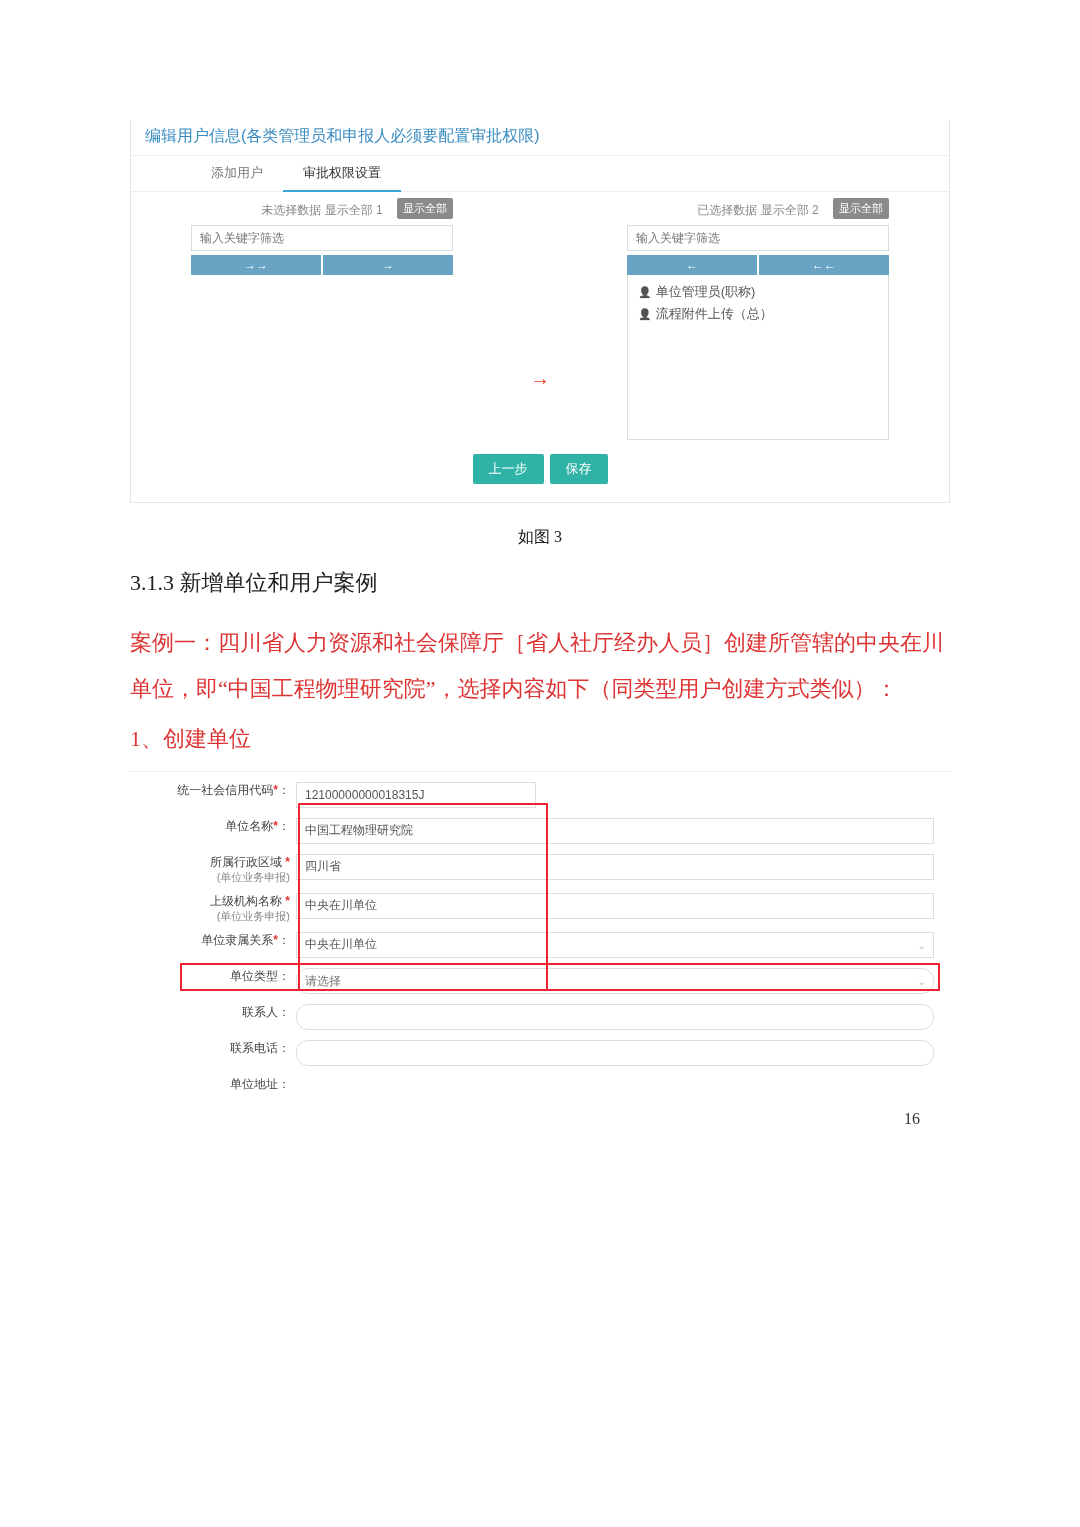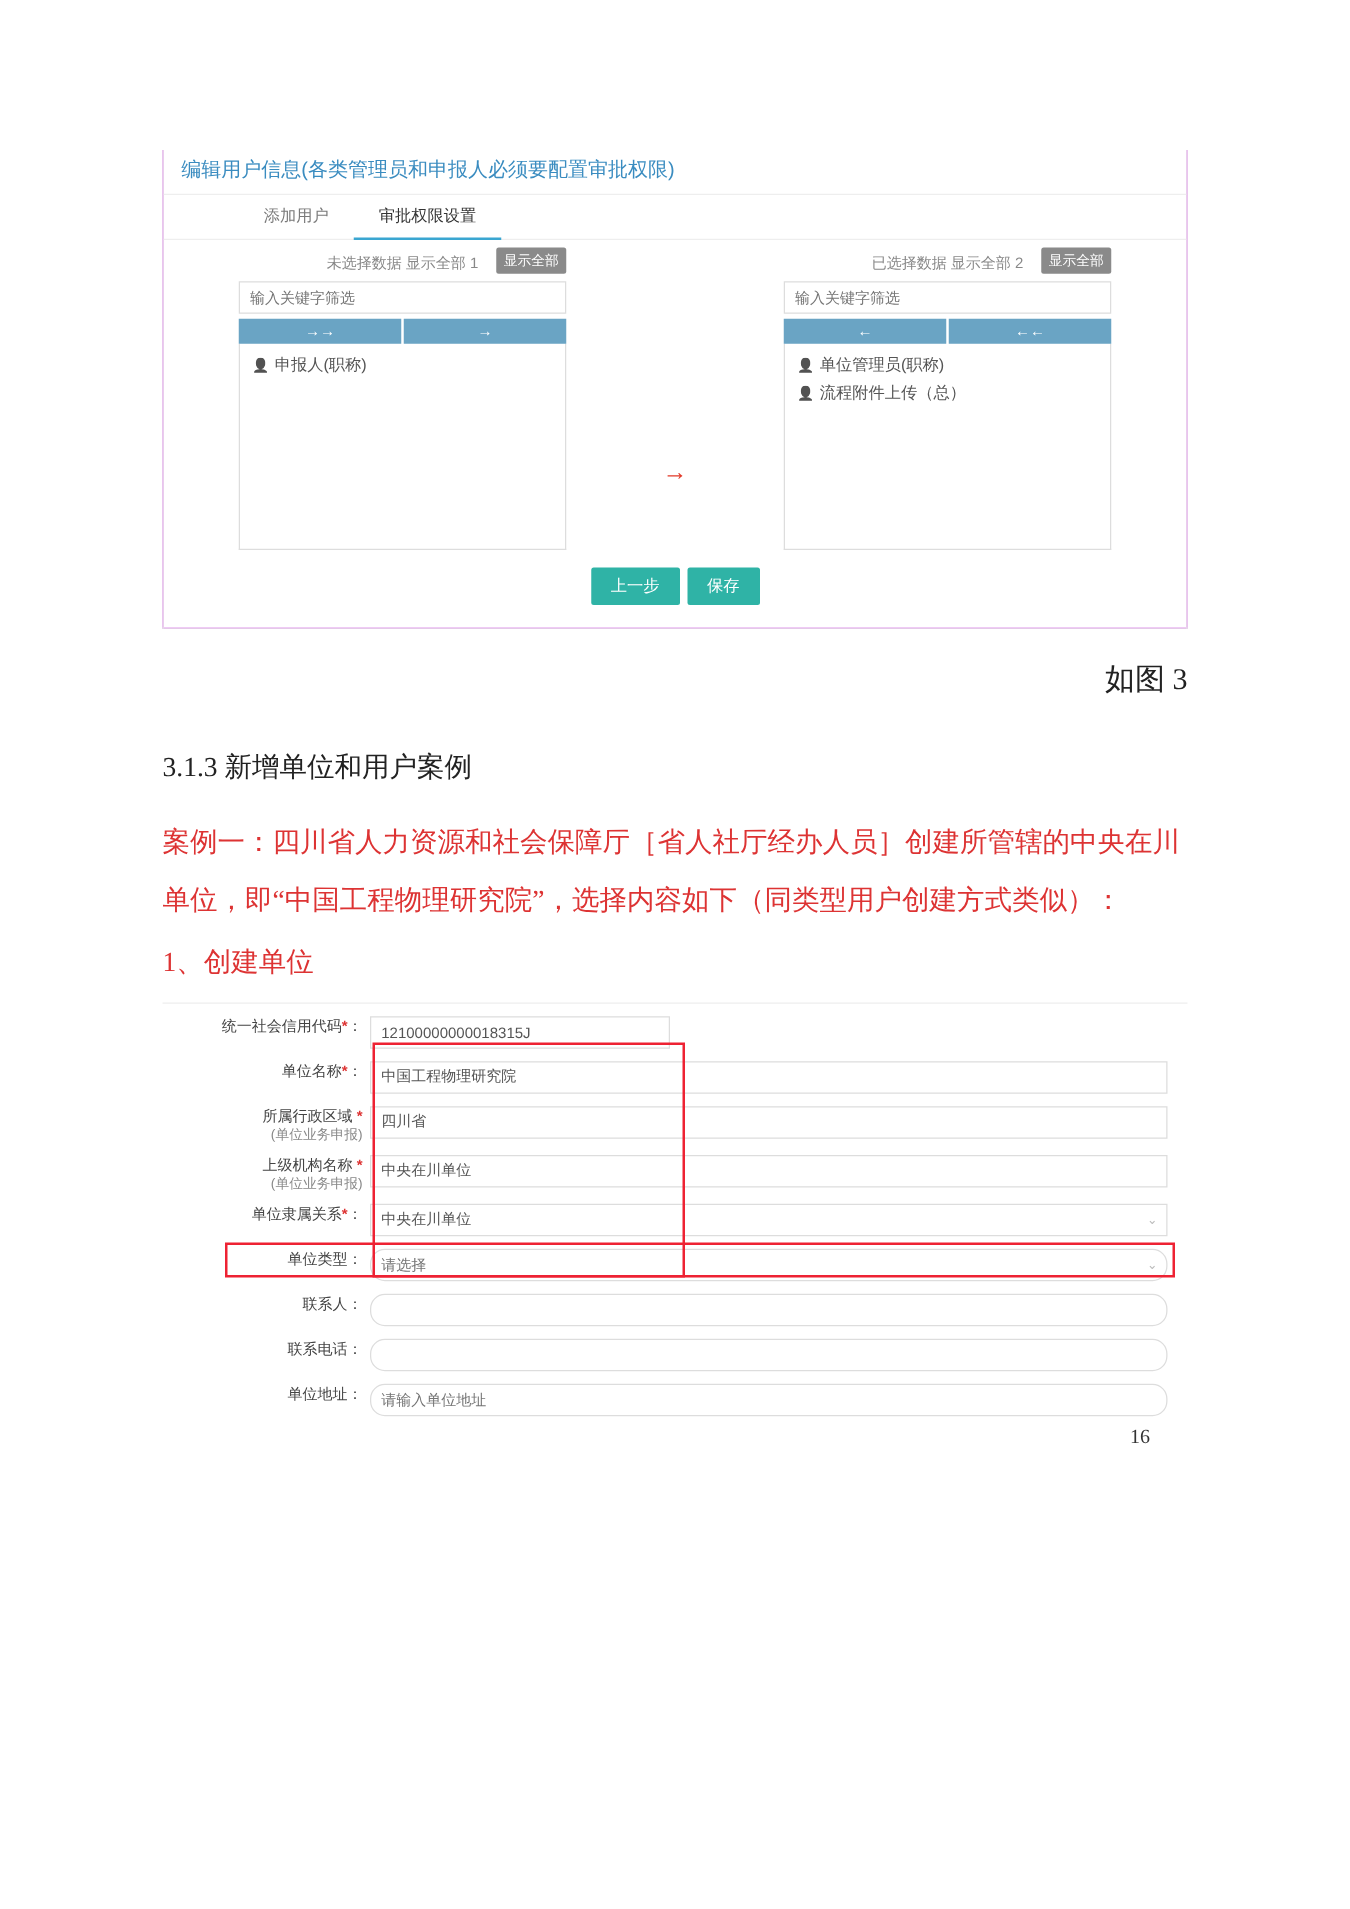--- a/index.html
+++ b/index.html
@@ -145,24 +145,24 @@
     background: #2fb3a6;
     color: #fff;
     border: none;
     font-size: 13px;
     padding: 6px 16px;
     border-radius: 2px;
     cursor: pointer;
   }
   
   .caption {
-    text-align: right;
-    font-size: 24px;
+    text-align: center;
+    font-size: 16px;
     color: #222;
-    margin: 24px 0 40px 0;
+    margin: 24px 0 20px 0;
     font-family: "SimSun", serif;
   }
   
   .h313 {
     font-size: 22px;
     color: #222;
     margin: 18px 0 22px 0;
     font-family: "SimSun", serif;
   }
   .red-para {
@@ -261,23 +261,20 @@
         <div class="listcol">
           <div class="listhead">
             <span>未选择数据 显示全部 1</span>
             <span class="showall-btn">显示全部</span>
           </div>
           <input class="filter-input" placeholder="输入关键字筛选" style="">
           <div class="arrowbar">
             <div>→→</div>
             <div>→</div>
           </div>
-          <div class="listbox">
-            <div class="listitem">申报人(职称)</div>
-          </div>
         </div>
 
         <div class="midarrow">→</div>
 
         <div class="listcol">
           <div class="listhead">
             <span>已选择数据 显示全部 2</span>
             <span class="showall-btn">显示全部</span>
           </div>
           <input class="filter-input" placeholder="输入关键字筛选" style="">
@@ -351,21 +348,20 @@
           <div class="field"><input class="input placeholder" style="color: rgb(221, 221, 221);" value="　"></div>
         </div>
 
         <div class="row">
           <div class="label"><span>联系电话</span><span>：</span></div>
           <div class="field"><input class="input placeholder" style="color: rgb(221, 221, 221);" value="　"></div>
         </div>
 
         <div class="row">
           <div class="label"><span>单位地址</span><span>：</span></div>
-          <div class="field"><input class="input placeholder" placeholder="请输入单位地址" style=""></div>
         </div>
 
       </div>
     </div>
 
     <div class="redbox1" style="left:168px; top:32px; width:250px; height:188px;"></div>
     <div class="redbox2" style="left:50px; top:192px; width:760px; height:28px;"></div>
   </div>
 
   <div class="page-number">16</div>

